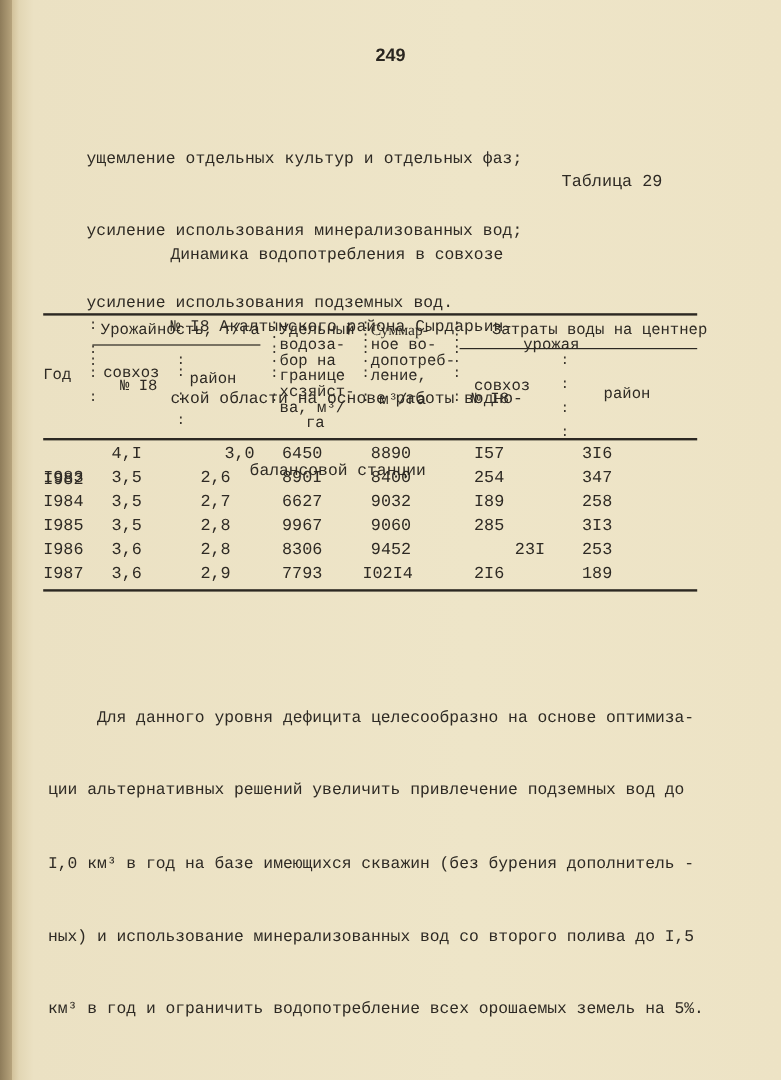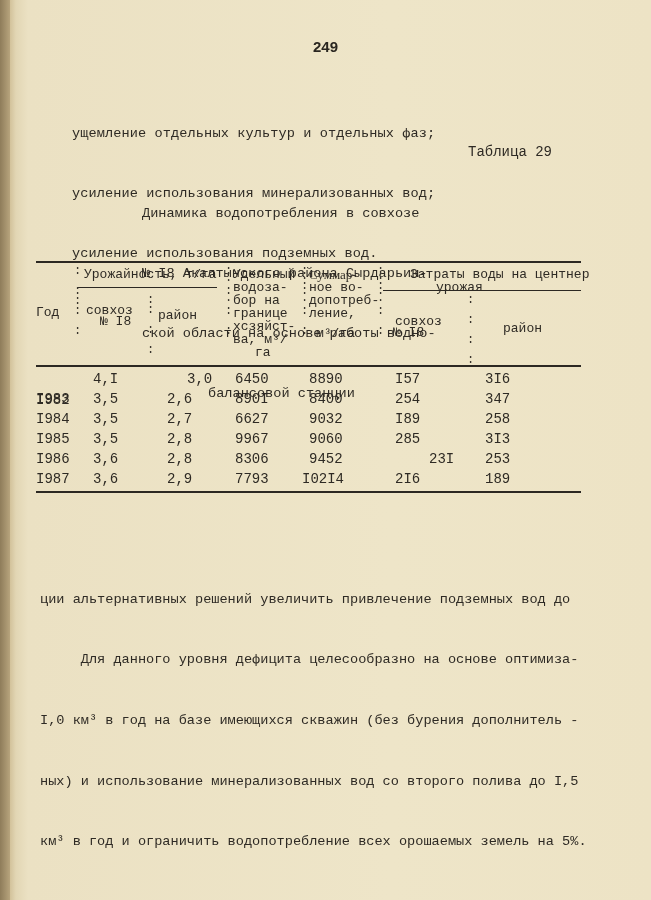--- a/index.html
+++ b/index.html
@@ -202,20 +202,20 @@
       <div class="cell" style="left:235px; top:469px;">7793</div>
       <div class="cell" style="left:302px; top:469px;">I02I4</div>
       <div class="cell" style="left:395px; top:469px;">2I6</div>
       <div class="cell" style="left:485px; top:469px;">189</div>
     </div>
   </div>
 </div>
 
 <div class="abs body-text">
   <div>
+    <div>     Для данного уровня дефицита целесообразно на основе оптимиза-</div>
     <div>ции альтернативных решений увеличить привлечение подземных вод до</div>
-    <div>     Для данного уровня дефицита целесообразно на основе оптимиза-</div>
     <div>I,0 км³ в год на базе имеющихся скважин (без бурения дополнитель -</div>
     <div>ных) и использование минерализованных вод со второго полива до I,5</div>
     <div>км³ в год и ограничить водопотребление всех орошаемых земель на 5%.</div>
   </div>
   
 </div>
 
 </body></html>

